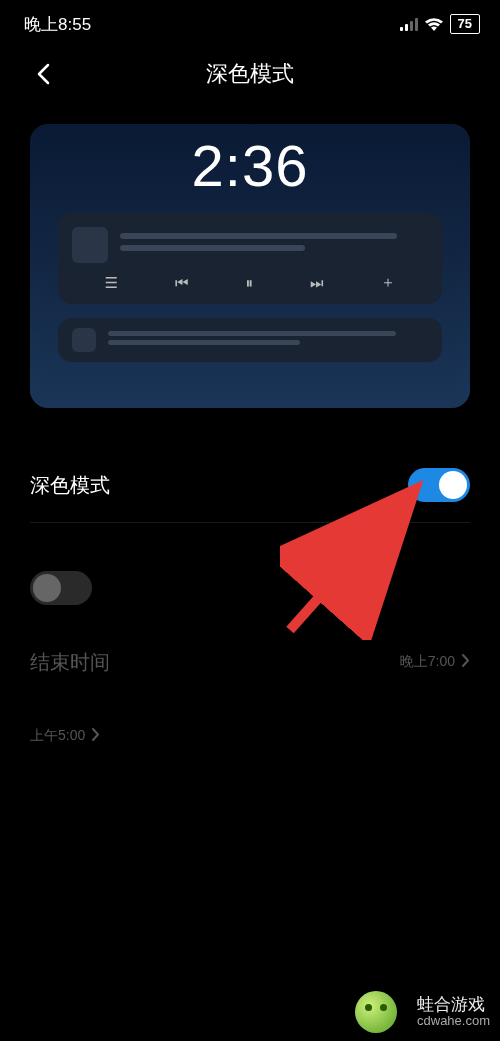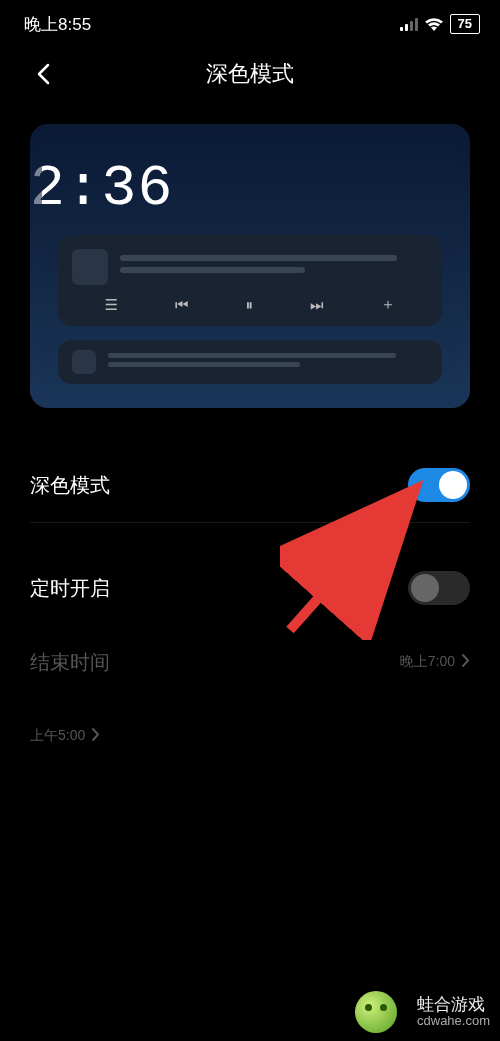--- a/index.html
+++ b/index.html
@@ -63,23 +63,23 @@
       margin: 18px 30px 0 30px;
       height: 284px;
       border-radius: 18px;
       background: linear-gradient(180deg, #0a1a35 0%, #132845 55%, #1a3558 100%);
       position: relative;
       overflow: hidden;
     }
     .preview-time {
       font-size: 58px;
       font-weight: 300;
-      margin-top: 32px;
+      text-align: center;
+      margin-top: 8px;
       letter-spacing: 1px;
-      font-family: Liberation Mono, monospace;
     }
     .preview-widget {
       background: #1a2332;
       border-radius: 14px;
       margin: 14px 28px 0 28px;
       padding: 14px 14px 12px 14px;
     }
     .widget-row {
       display: flex;
       align-items: center;
@@ -296,21 +296,20 @@
     <span class="setting-label">深色模式</span>
     <div class="toggle on">
       <div class="toggle-knob"></div>
     </div>
   </div>
 
   <div class="divider"></div>
   <div class="gap"></div>
 
   <div class="setting-row">
-    <span class="setting-label">定时开启</span>
     <div class="toggle off">
       <div class="toggle-knob"></div>
     </div>
   </div>
 
   <div class="setting-row">
     <span class="setting-label dim">结束时间</span>
     <div class="setting-value">
       <span>晚上7:00</span>
       <span class="chevron">

